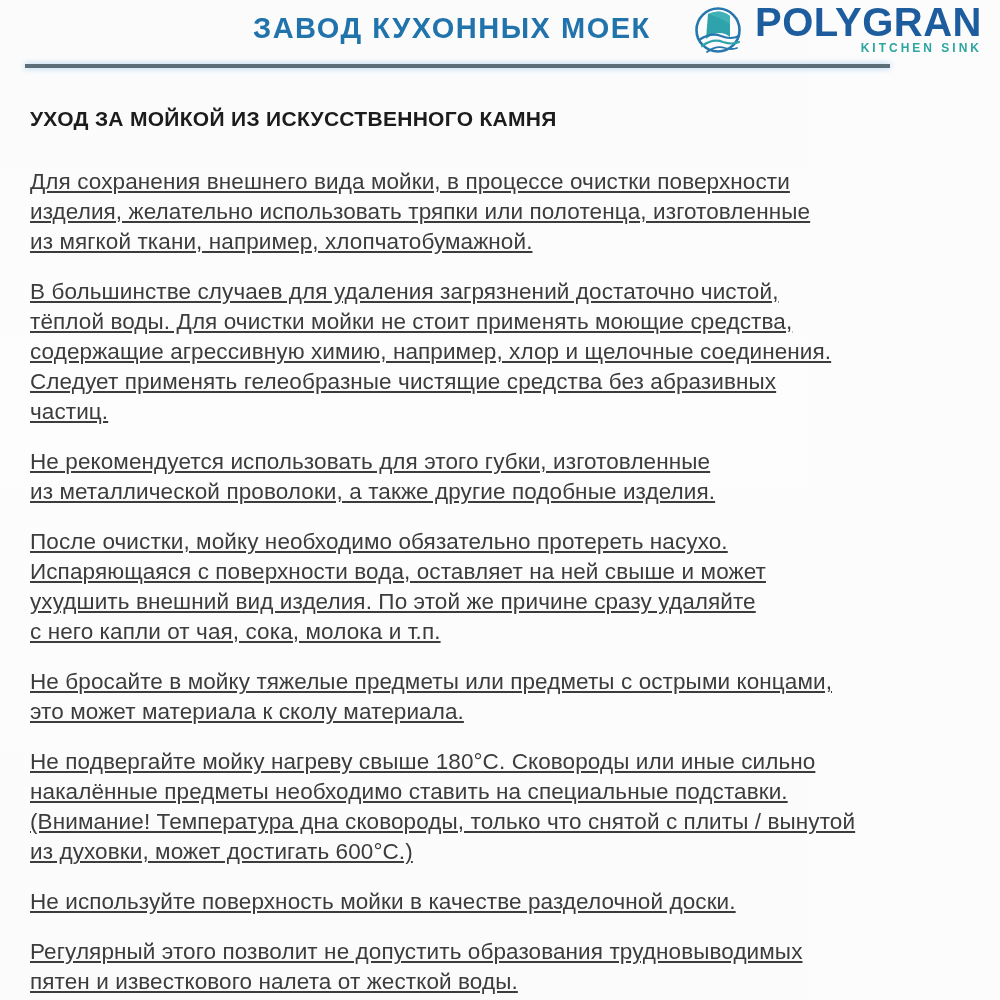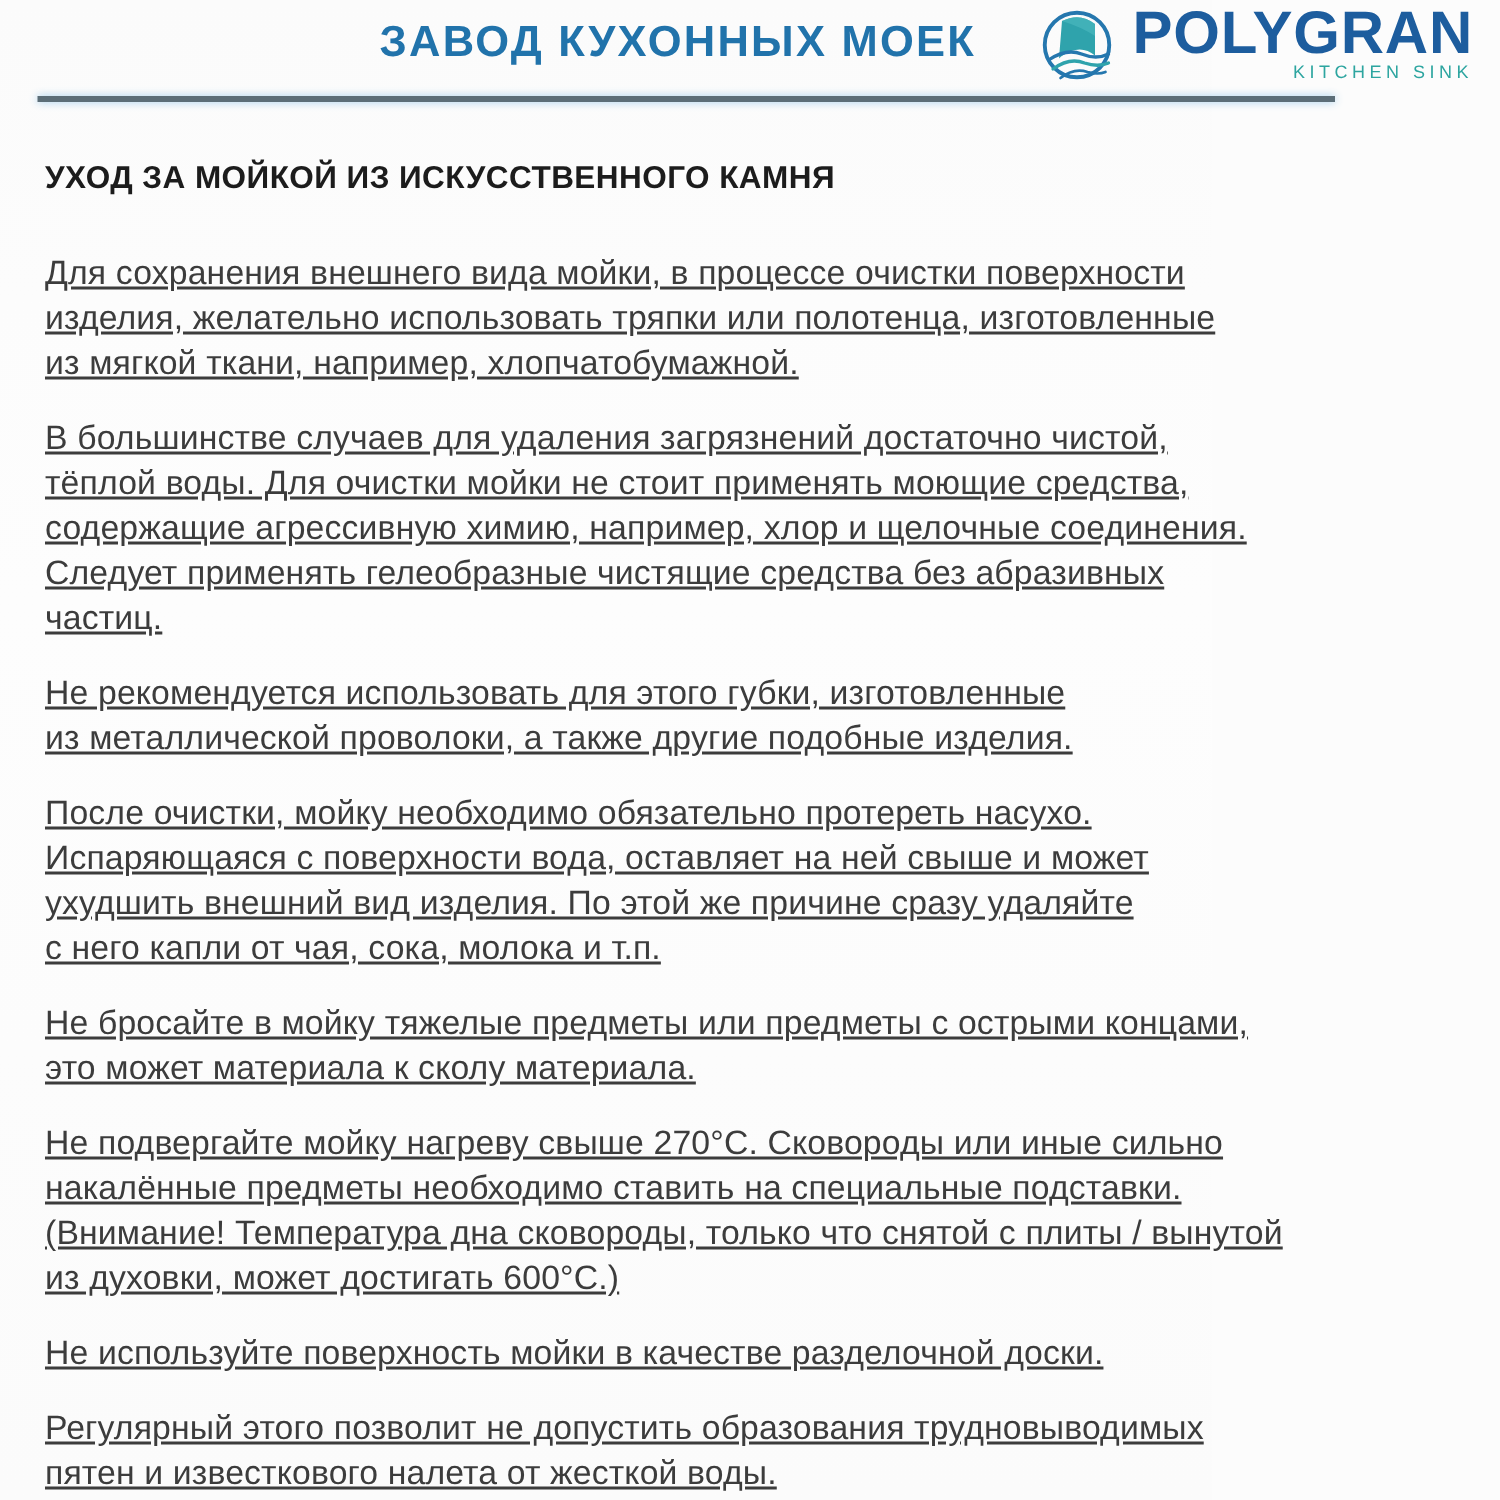--- a/index.html
+++ b/index.html
@@ -57,21 +57,21 @@
   .logo-name {
     font-size: 40px;
     font-weight: 700;
     letter-spacing: 0.5px;
     color: #1d5d9e;
     line-height: 36px;
     white-space: nowrap;
   }
   .logo-tagline {
     font-size: 12px;
-    font-weight: 400;
+    font-weight: 700;
     letter-spacing: 3px;
     color: #2da5a0;
     margin-top: 1px;
     white-space: nowrap;
     padding-left: 41px;
   }
   .header-divider {
     position: absolute;
     left: 25px;
     top: 64px;
@@ -151,21 +151,21 @@
 из металлической проволоки, а также другие подобные изделия.</p>
 
     <p class="doc-paragraph">После очистки, мойку необходимо обязательно протереть насухо.
 Испаряющаяся с поверхности вода, оставляет на ней свыше и может
 ухудшить внешний вид изделия. По этой же причине сразу удаляйте
 с него капли от чая, сока, молока и т.п.</p>
 
     <p class="doc-paragraph">Не бросайте в мойку тяжелые предметы или предметы с острыми концами,
 это может материала к сколу материала.</p>
 
-    <p class="doc-paragraph">Не подвергайте мойку нагреву свыше 270°С. Сковороды или иные сильно
+    <p class="doc-paragraph">Не подвергайте мойку нагреву свыше 180°С. Сковороды или иные сильно
 накалённые предметы необходимо ставить на специальные подставки.
 (Внимание! Температура дна сковороды, только что снятой с плиты / вынутой
 из духовки, может достигать 600°С.)</p>
 
     <p class="doc-paragraph">Не используйте поверхность мойки в качестве разделочной доски.</p>
 
     <p class="doc-paragraph">Регулярный этого позволит не допустить образования трудновыводимых
 пятен и известкового налета от жесткой воды.</p>
   </div>
 

